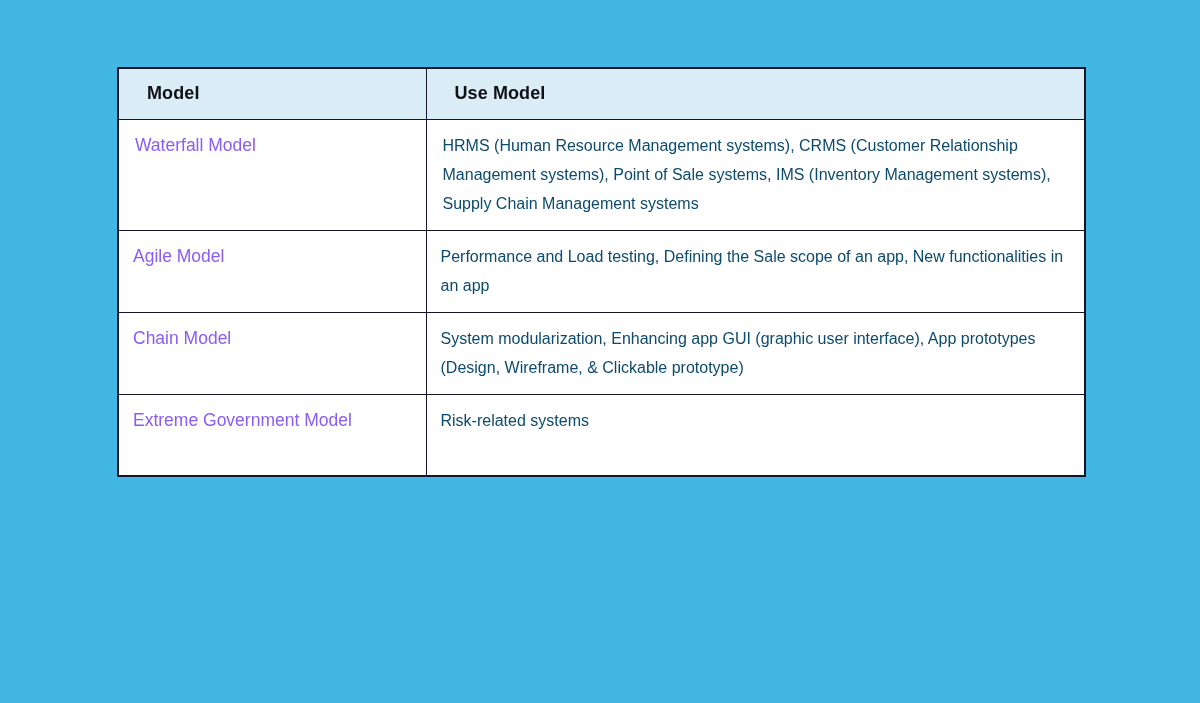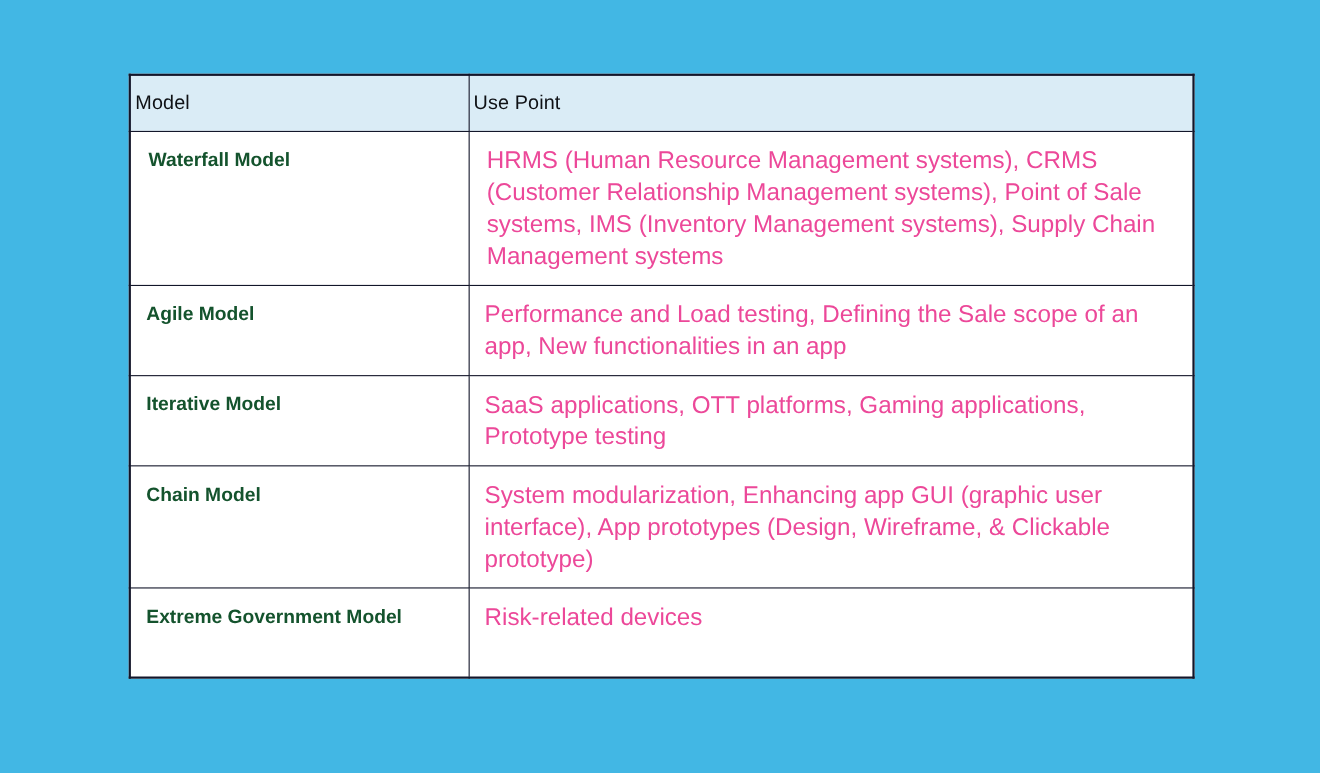--- a/index.html
+++ b/index.html
@@ -32,77 +32,73 @@
   table.models-table th,
   table.models-table td {
     border: 1px solid #13162a;
     box-sizing: border-box;
   }
   table.models-table th {
     background: #DAECF6;
     height: 51px;
     text-align: left;
     vertical-align: middle;
-    padding: 0 4px;
+    padding: 0 28px;
     font-size: 18px;
-    font-weight: 400;
+    font-weight: 700;
     color: #0f1115;
     letter-spacing: 0.1px;
   }
   table.models-table td {
     vertical-align: top;
     padding: 11px 17px 12px 16px;
     line-height: 29px;
     background: #ffffff;
   }
   td.model-cell {
     font-size: 17.5px;
-    font-weight: 700;
-    color: #14532d;
+    font-weight: 400;
+    color: #8b5cf6;
   }
   td.usecase-cell {
-    font-size: 22px;
+    font-size: 16px;
     font-weight: 400;
-    color: #ec4899;
+    color: #0c4a6e;
     margin-top: 19px;
   }
   tr.row-h-105 td { height: 105px; }
   tr.row-h-82  td { height: 82px; padding-left: 14px; }
 </style>
 </head>
 <body>
 
 <div class="canvas">
   <table class="models-table">
     <colgroup>
       <col class="col-model">
       <col class="col-usecase">
     </colgroup>
     <thead>
       <tr>
         <th>Model</th>
-        <th>Use Point</th>
+        <th>Use Model</th>
       </tr>
     </thead>
     <tbody>
       <tr class="row-h-105">
         <td class="model-cell">Waterfall Model</td>
         <td class="usecase-cell">HRMS (Human Resource Management systems), CRMS (Customer Relationship Management systems), Point of Sale systems, IMS (Inventory Management systems), Supply Chain Management systems</td>
       </tr>
       <tr class="row-h-82">
         <td class="model-cell">Agile Model</td>
         <td class="usecase-cell">Performance and Load testing, Defining the Sale scope of an app, New functionalities in an app</td>
       </tr>
       <tr class="row-h-82">
-        <td class="model-cell">Iterative Model</td>
-        <td class="usecase-cell">SaaS applications, OTT platforms, Gaming applications, Prototype testing</td>
-      </tr>
-      <tr class="row-h-82">
         <td class="model-cell">Chain Model</td>
         <td class="usecase-cell">System modularization, Enhancing app GUI (graphic user interface), App prototypes (Design, Wireframe, &amp; Clickable prototype)</td>
       </tr>
       <tr class="row-h-82">
         <td class="model-cell">Extreme Government Model</td>
-        <td class="usecase-cell">Risk-related devices</td>
+        <td class="usecase-cell">Risk-related systems</td>
       </tr>
     </tbody>
   </table>
 </div>
 
 </body></html>

